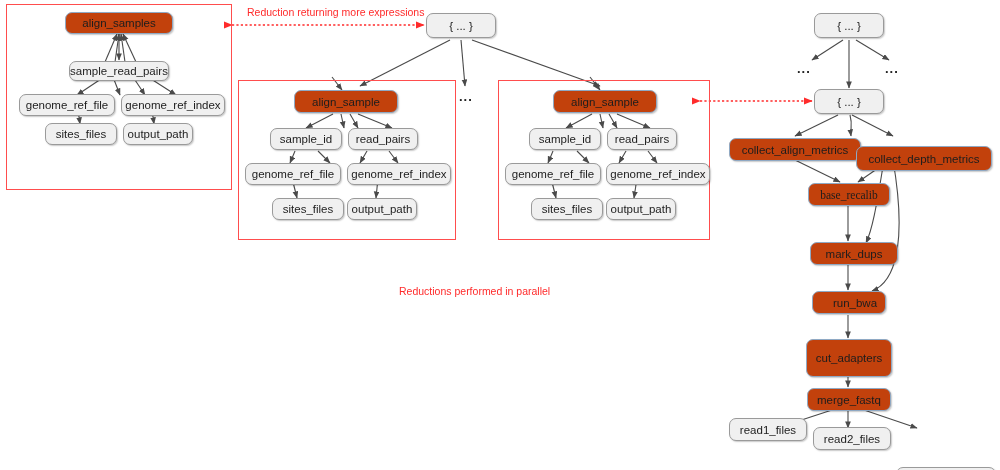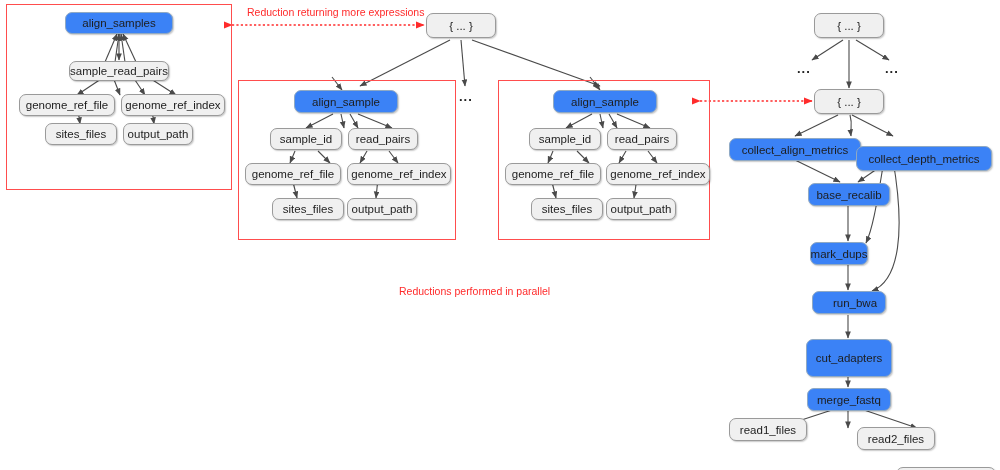--- a/index.html
+++ b/index.html
@@ -5,21 +5,21 @@
   html,body{margin:0;padding:0;background:#ffffff;}
   body{width:1000px;height:470px;position:relative;overflow:hidden;
        font-family:"Liberation Sans","DejaVu Sans",sans-serif;}
   #canvas{position:absolute;left:0;top:0;width:1000px;height:470px;}
   svg.edges{position:absolute;left:0;top:0;width:1000px;height:470px;pointer-events:none;}
   .node{position:absolute;box-sizing:border-box;border:1px solid #9a9a9a;
         border-radius:7px;display:flex;align-items:center;justify-content:center;
         font-size:11.5px;color:#1d1d1d;white-space:nowrap;
         box-shadow:1px 1px 1.5px rgba(0,0,0,.22);}
   .node.grey{background:#f0f0f0;}
-  .node.blue{background:#3b82f6;border-color:#8fa9c4;}
+  .node.blue{background:#c2410c;border-color:#8fa9c4;}
   .ellipsis{position:absolute;font-size:13px;color:#222;letter-spacing:1px;
             font-weight:700;line-height:1;}
   .redbox{position:absolute;box-sizing:border-box;border:1.4px solid #ff4d4d;background:transparent;}
   .redlabel{position:absolute;color:#ff2b2b;font-size:10.5px;white-space:nowrap;}
 </style>
 </head>
 <body>
 
 <div id="canvas">
 
@@ -140,23 +140,23 @@
   <div class="node grey" style="left:814px;top:13px;width:70px;height:25px;">{ ... }</div>
 
   <div class="ellipsis" style="left:797px;top:62px;">...</div>
   <div class="ellipsis" style="left:885px;top:62px;">...</div>
 
   <div class="node grey" style="left:814px;top:89px;width:70px;height:25px;">{ ... }</div>
 
   <div class="node blue" style="left:729px;top:138px;width:132px;height:23px;">collect_align_metrics</div>
   <div class="node blue" style="left:856px;top:146px;width:136px;height:25px;">collect_depth_metrics</div>
 
-  <div class="node blue" style="left:808px;top:183px;width:82px;height:23px;">base_recalib</div>
-  <div class="node blue" style="left:810px;top:242px;width:58px;height:23px;">mark_dups</div>
+  <div class="node blue" style="left:808px;top:183px;width:82px;height:23px;font-family:Liberation Serif, serif;">base_recalib</div>
+  <div class="node blue" style="left:810px;top:242px;width:88px;height:23px;">mark_dups</div>
   <div class="node blue" style="left:812px;top:291px;width:74px;height:23px;padding-left:12px;">run_bwa</div>
   <div class="node blue" style="left:806px;top:339px;width:86px;height:38px;">cut_adapters</div>
   <div class="node blue" style="left:807px;top:388px;width:84px;height:23px;">merge_fastq</div>
 
   <div class="node grey" style="left:729px;top:418px;width:78px;height:23px;">read1_files</div>
-  <div class="node grey" style="left:813px;top:427px;width:78px;height:23px;margin-left:44px;">read2_files</div>
+  <div class="node grey" style="left:813px;top:427px;width:78px;height:23px;">read2_files</div>
   <div class="node grey" style="left:896px;top:427px;width:100px;height:23px;margin-top:40px;">output_fastq_path</div>
 
 </div>
 
 </body></html>

